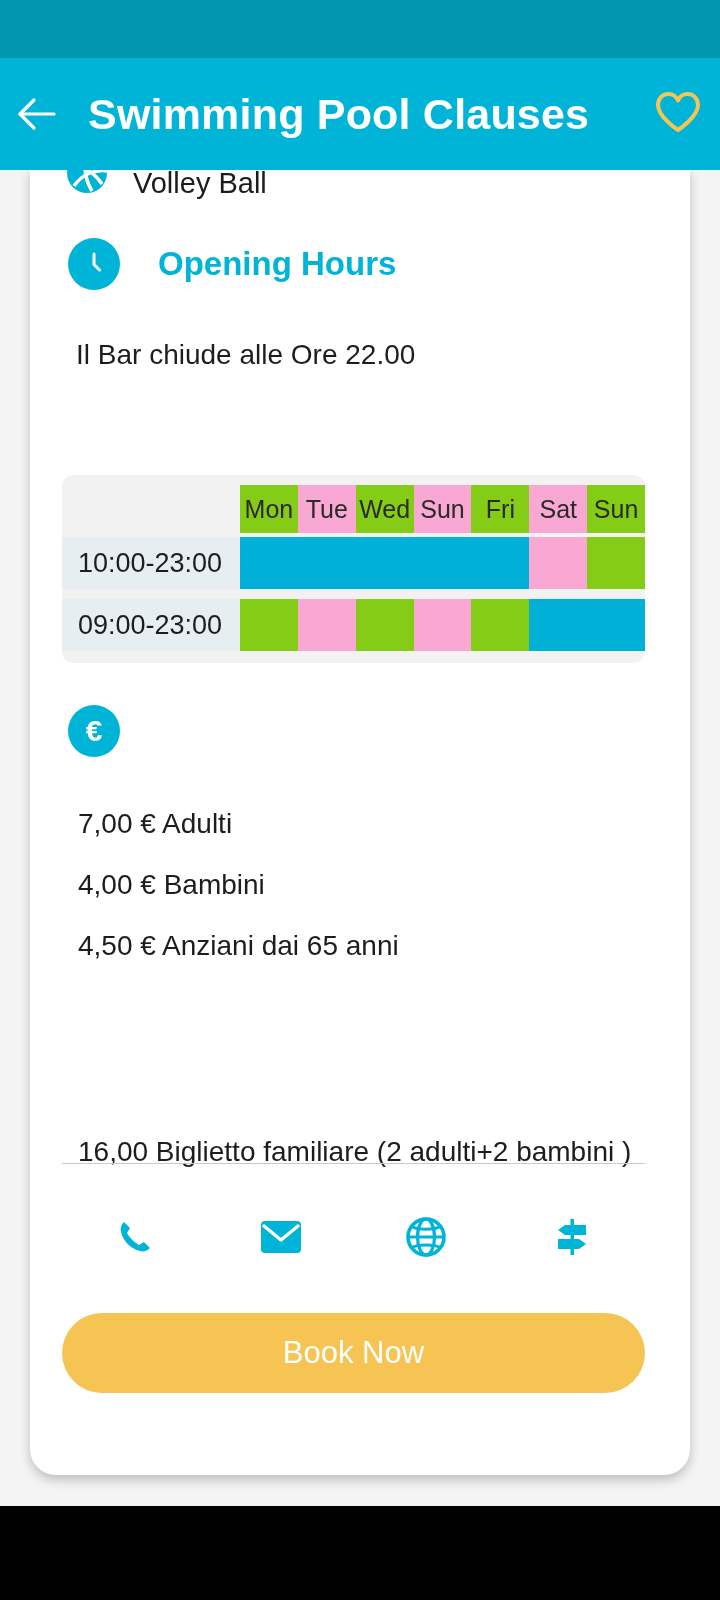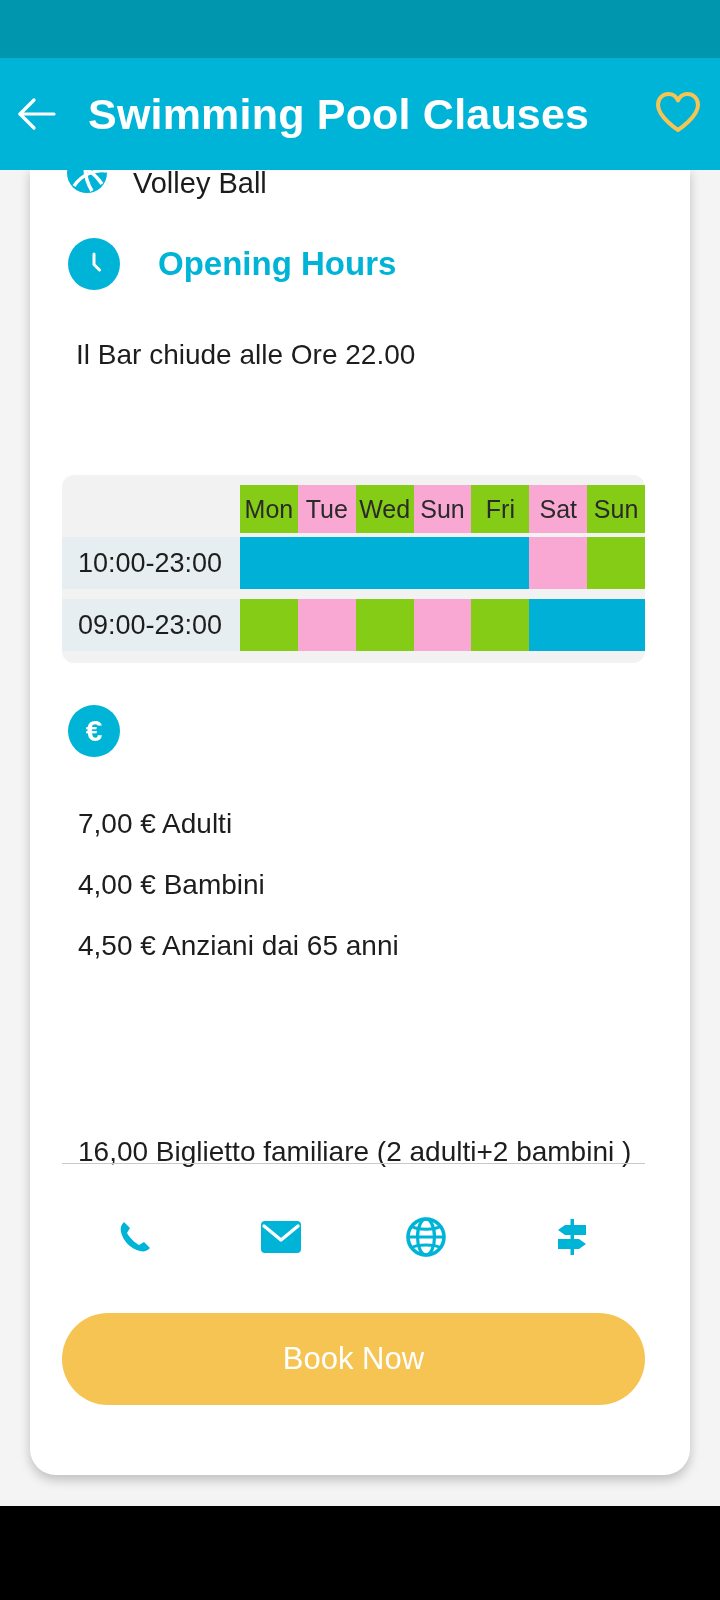--- a/index.html
+++ b/index.html
@@ -208,21 +208,21 @@
     height: 72px;
     display: flex;
     align-items: center;
     justify-content: center;
   }
 
   
   .book-btn {
     position: absolute;
     left: 32px; top: 1145px;
-    width: 583px; height: 92px;
+    width: 583px; height: 80px;
     background: #f6c453;
     border: none;
     border-radius: 48px;
     color: #ffffff;
     font-family: "Liberation Sans", sans-serif;
     font-size: 31px;
     cursor: pointer;
   }
 
   

